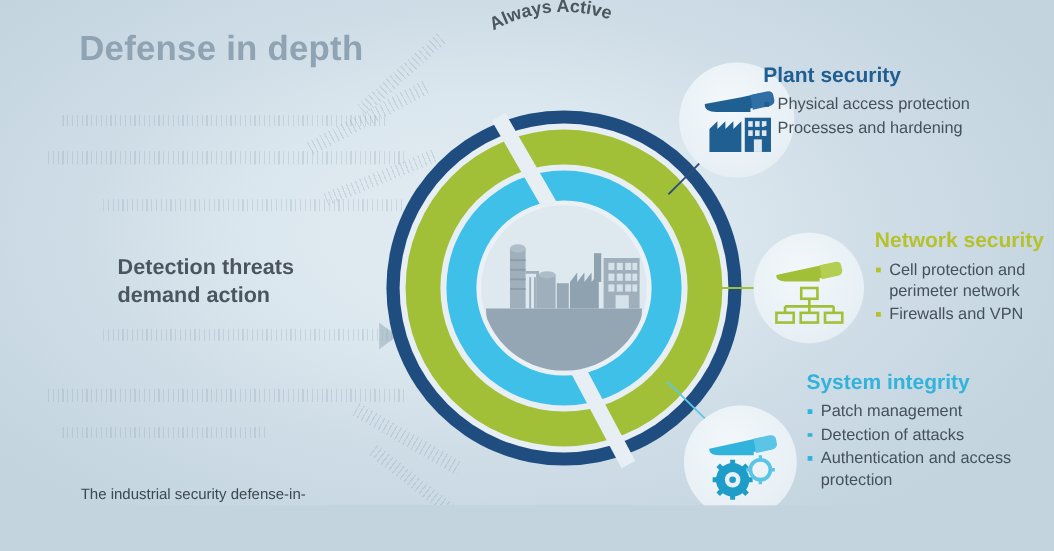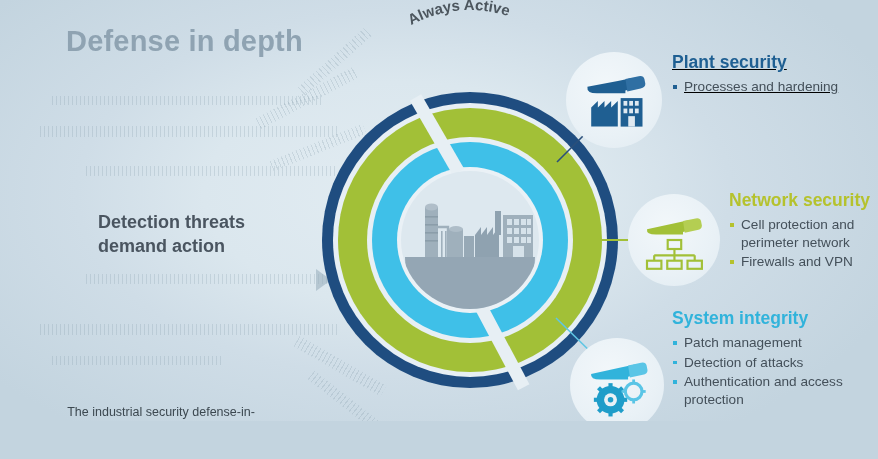--- a/index.html
+++ b/index.html
@@ -251,23 +251,24 @@
       <circle cx="58" cy="47" r="9" fill="none" stroke="#5ac5e6" stroke-width="3.4"></circle>
       <g stroke="#5ac5e6" stroke-width="3">
         <line x1="58" y1="34" x2="58" y2="39"></line>
           <line x1="58" y1="55" x2="58" y2="60"></line>
         <line x1="45" y1="47" x2="50" y2="47"></line>
           <line x1="66" y1="47" x2="71" y2="47"></line>
       </g>
     </svg>
   </div>
 
-  <div class="block" id="blk-plant" style="left:672px;top:52px;width:206px;text-decoration:underline;">
+  <div class="block" id="blk-plant" style="left:636px;top:52px;width:206px;">
     <h3>Plant security</h3>
     <ul>
+      <li>Physical access protection</li>
       <li>Processes and hardening</li>
     </ul>
   </div>
 
   <div class="block" id="blk-network" style="left:729px;top:190px;width:152px;">
     <h3>Network security</h3>
     <ul>
       <li>Cell protection and perimeter network</li>
       <li>Firewalls and VPN</li>
     </ul>

